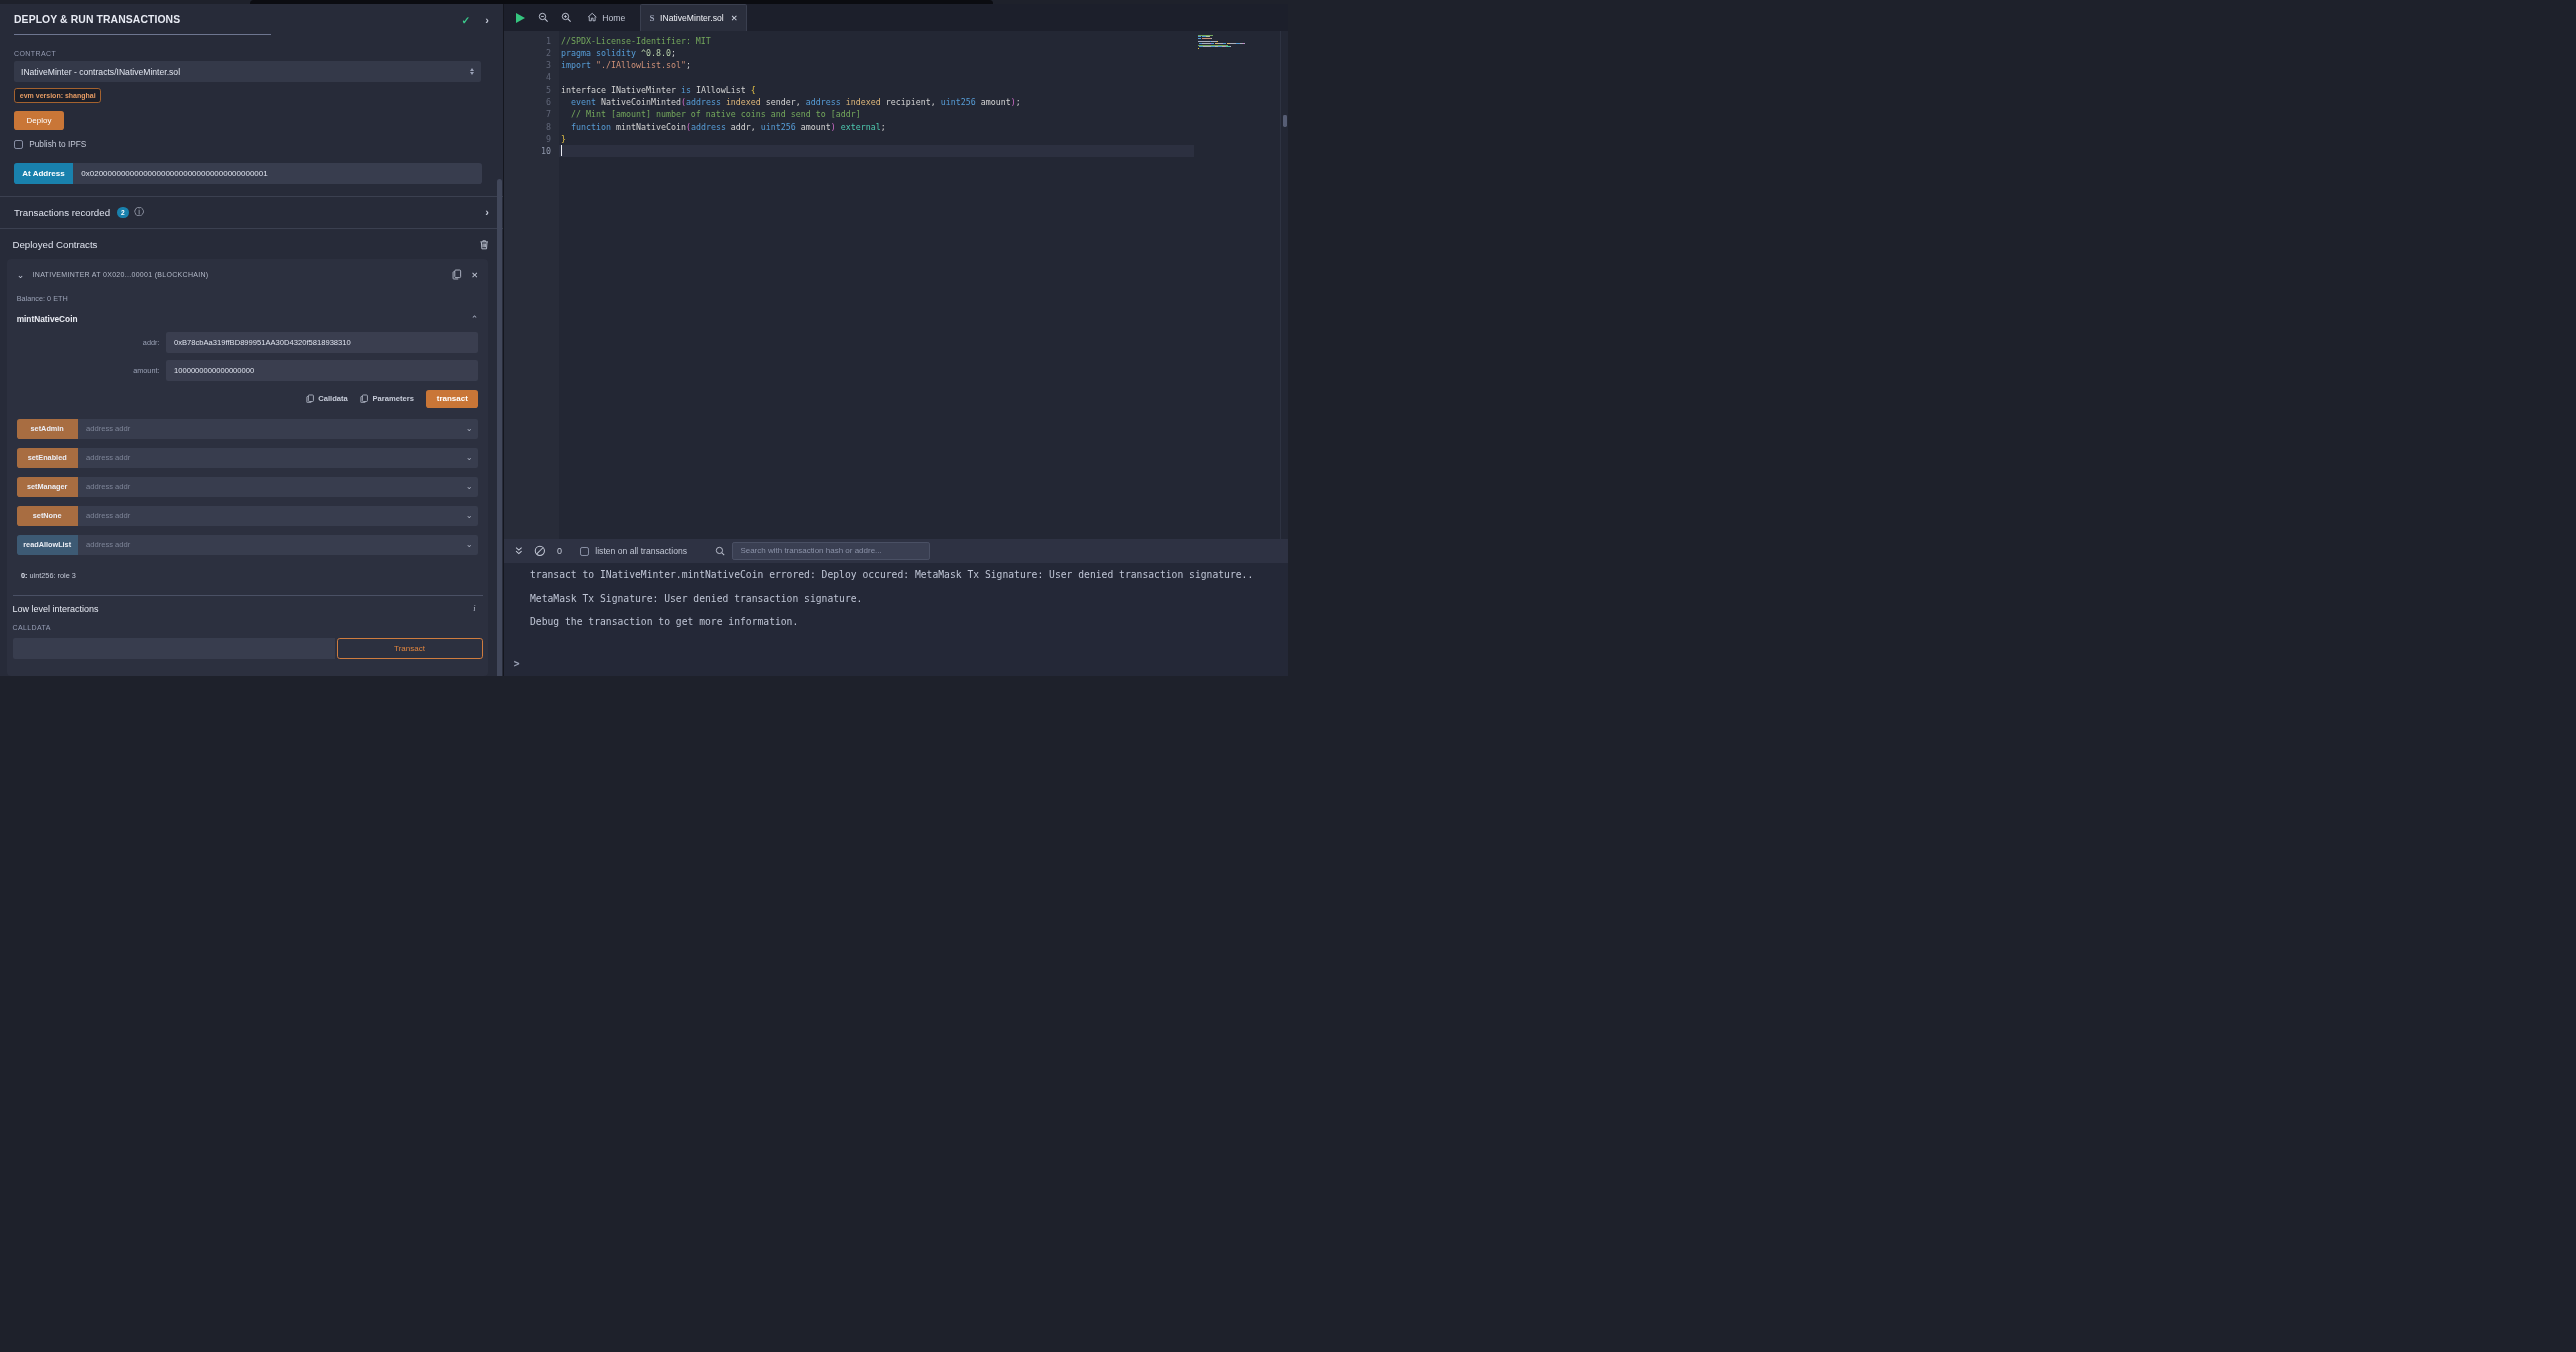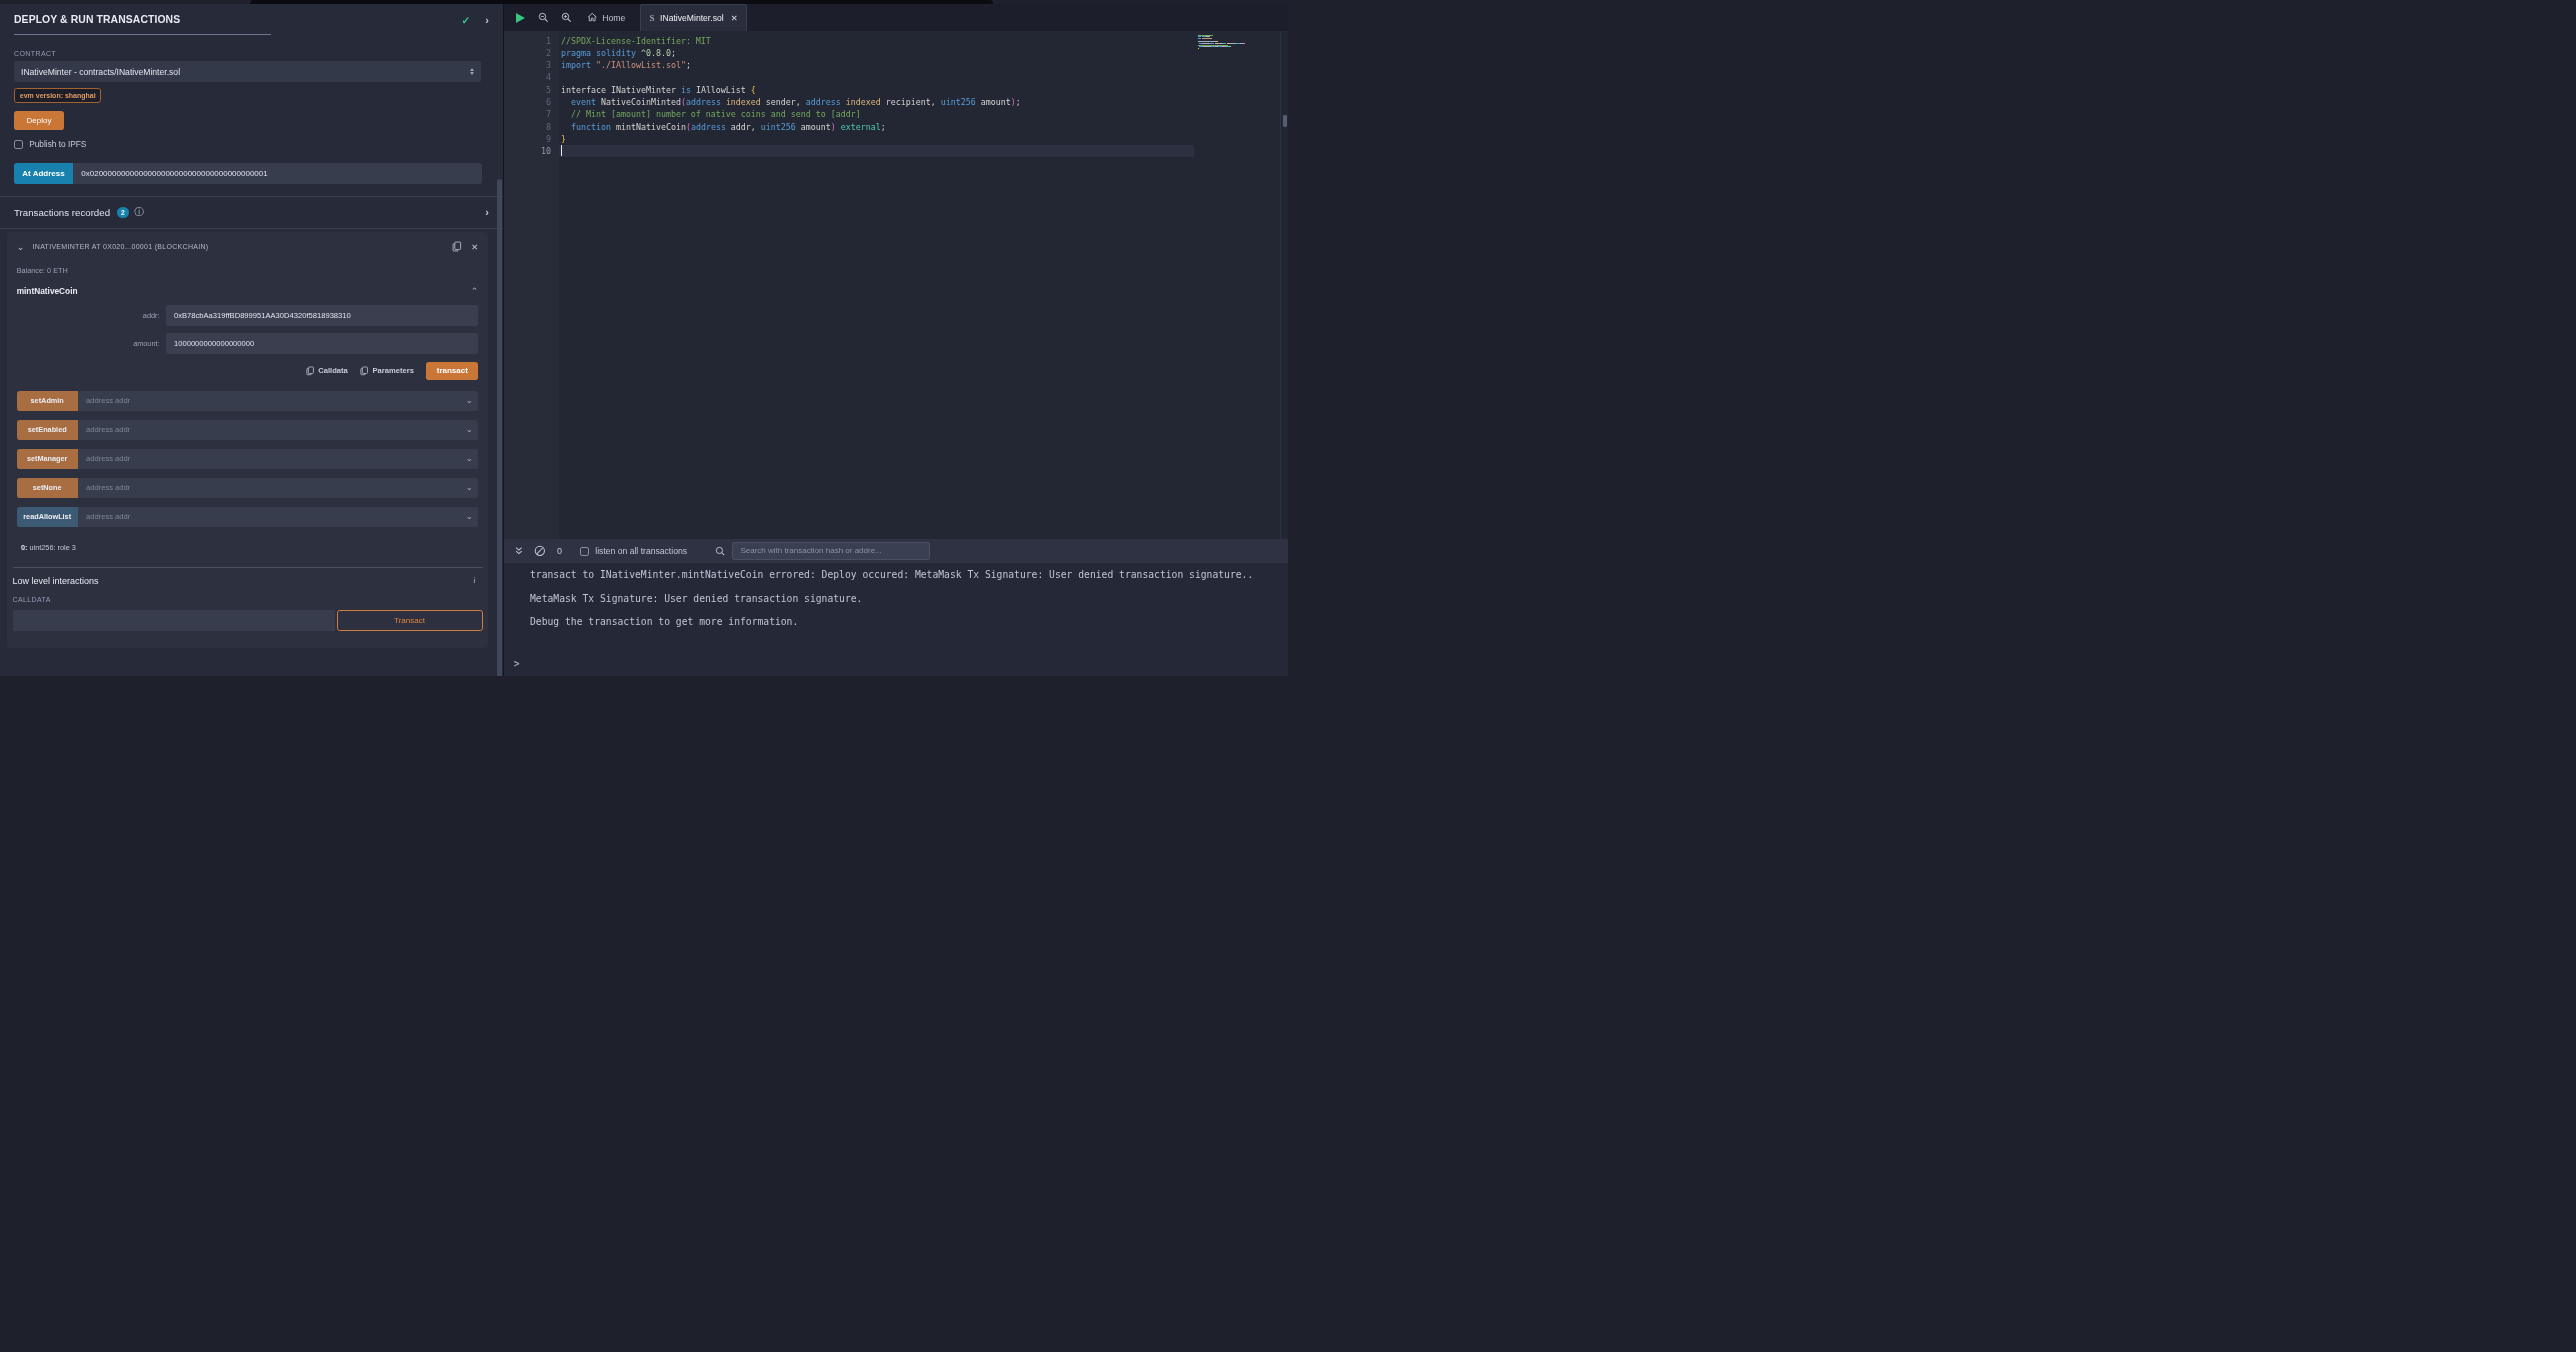--- a/index.html
+++ b/index.html
@@ -178,20 +178,26 @@
 
     <div class="hr" id="txrec-top"></div>
     <div id="txrec-row">
       <span class="sec-title">Transactions recorded</span>
       <span id="txrec-badge">2</span>
       <span class="info-icon">ⓘ</span>
       <span class="chev-r">›</span>
     </div>
     <div class="hr"></div>
 
+    <div id="deployed-row">
+      <span class="sec-title">Deployed Contracts</span>
+      <svg width="10.4" height="11" viewBox="0 0 15 16" class="icon-svg">
+          <path d="M2 4.2 h11 M5.5 4 V2.6 h4 V4 M3.4 4.5 l.7 9.8 h6.8 l.7-9.8 M5.8 6.5 v5.5 M7.5 6.5 v5.5 M9.2 6.5 v5.5"></path>
+        </svg>
+    </div>
 
     
     <div id="instance-card">
       <div id="instance-head">
         <span class="chev-d">⌄</span>
         <span id="instance-title">INATIVEMINTER AT 0X020...00001 (BLOCKCHAIN)</span>
         <svg class="hicon" width="9.7" height="11" viewBox="0 0 14 16" style="stroke:#b9bfce;fill:none;stroke-width:1.3">
             <rect x="4" y="1.5" width="8.5" height="11" rx="1.5"></rect>
             <path d="M4 4 H2.5 a1 1 0 0 0 -1 1 v8.5 a1 1 0 0 0 1 1 H9"></path>
           </svg>

